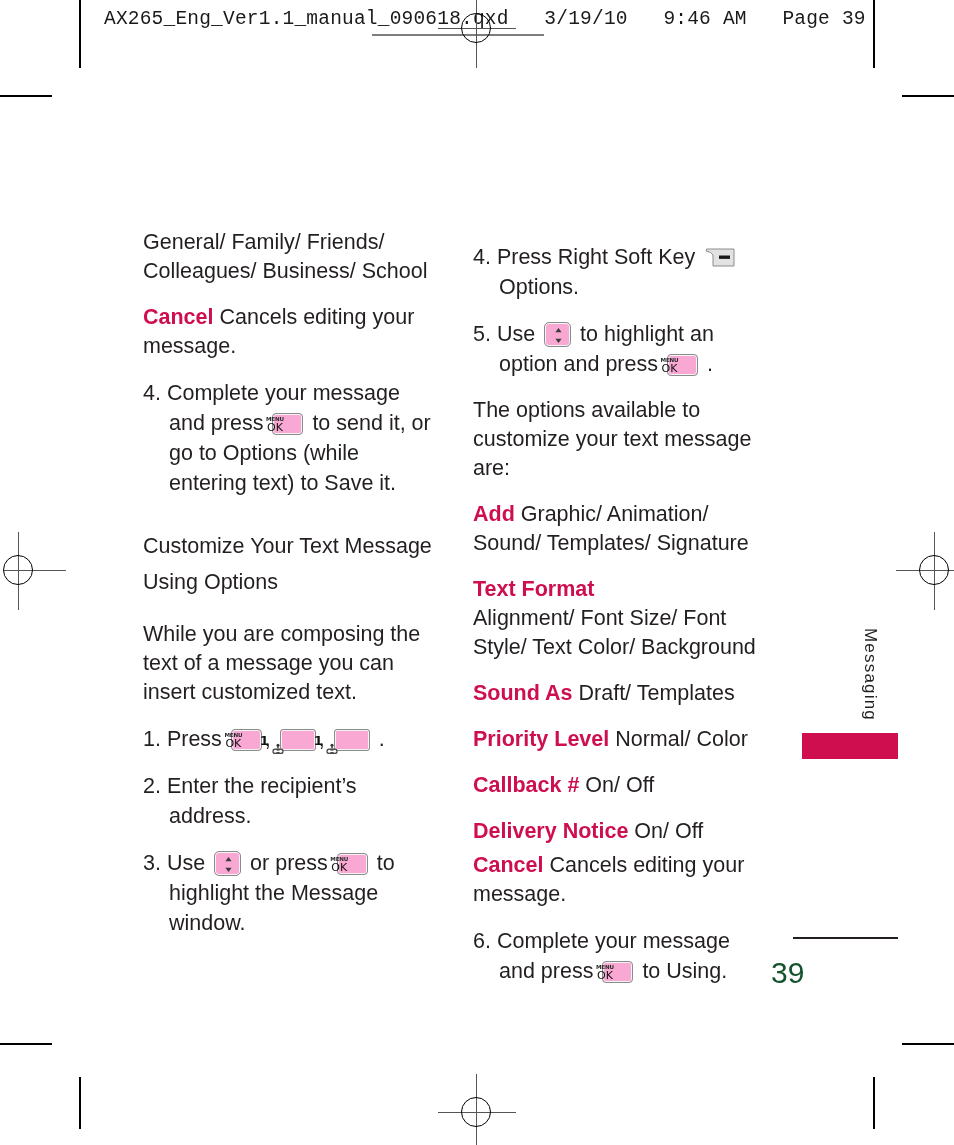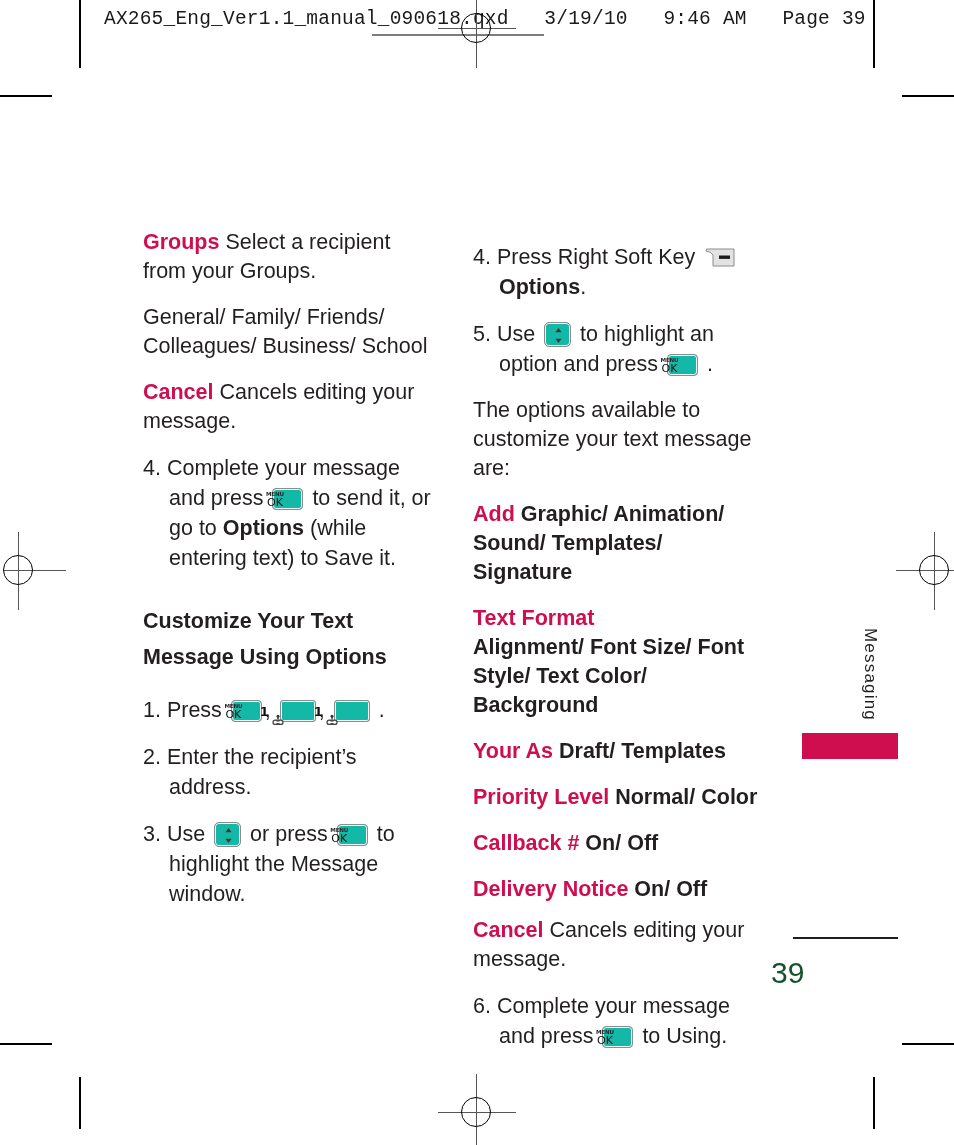--- a/index.html
+++ b/index.html
@@ -109,47 +109,47 @@
   }
   .col-left  { left: 0; }
   .col-right { left: 330px; }
 
   p.blk {
     margin: 0 0 17px 0;
     font-size: 21.5px;
     line-height: 29px;
     font-weight: 400;
   }
-  p.blk:last-child { margin-bottom: 12px; }
+  p.blk:last-child { margin-bottom: 5px; }
 
   .accent { color: #ce0e4e; font-weight: 700; }
-  .bold   { font-weight: 700; }
+  .bold   { font-weight: 400; }
 
   
   p.step {
     margin: 14px 0 17px 0;
     padding-left: 26px;
     text-indent: -26px;
     font-size: 21.5px;
     line-height: 30px;
   }
 
   h2.section-heading {
     margin: 30px 0 20px 0;
     font-size: 21.5px;
     line-height: 36px;
-    font-weight: 700;
+    font-weight: 400;
   }
 
   
   .key {
     display: inline-block;
     vertical-align: -5px;
     box-sizing: border-box;
-    background: #14b8a6;
+    background: #f9a8d4;
     border: 1px solid #8c8c8c;
     border-radius: 4px;
     box-shadow: inset 0 0 0 1px #f4f4f4;
     position: relative;
   }
   .key-menuok {
     width: 31px; height: 22px;
     margin: 0 3px;
   }
   .key-menuok .lbl-menu {
@@ -292,36 +292,34 @@
   <div class="hline"></div>
   <div class="ring"></div>
 </div>
 
 <div class="page">
 
   <div class="columns">
 
     <div class="col col-left">
 
-      <p class="blk">
-        <span class="accent">Groups</span><span> Select a recipient from your Groups.</span>
-      </p>
 
       <p class="blk bold">General/ Family/ Friends/ Colleagues/ Business/ School</p>
 
       <p class="blk">
         <span class="accent">Cancel</span><span>  Cancels editing your message.</span>
       </p>
 
       <p class="step">
         <span>4.</span><span> Complete your message and press </span><span class="key key-menuok"><span class="lbl-menu">MENU</span><span class="lbl-ok">OK</span></span><span> to send it, or go to </span><span class="bold">Options</span><span> (while entering text) to Save it.</span>
       </p>
 
       <h2 class="section-heading">Customize Your Text Message Using Options</h2>
 
+      <p class="blk">While you are composing the text of a message you can insert customized text.</p>
 
       <p class="step">
         <span>1.</span><span> Press </span><span class="key key-menuok"><span class="lbl-menu">MENU</span><span class="lbl-ok">OK</span></span><span>, </span><span class="key key-num"><span class="digit">1</span><span class="vmglyph"><svg viewBox="0 0 14 14" width="14" height="14" aria-hidden="true">
                 <circle cx="7" cy="3.2" r="1.5" fill="#333"></circle>
                 <rect x="6.3" y="4.2" width="1.4" height="2.2" fill="#333"></rect>
                 <rect x="1.4" y="6.6" width="11.2" height="5.4" rx="2.6" fill="#4a4a4a"></rect>
                 <circle cx="4.3" cy="9.3" r="1.5" fill="#fff"></circle>
                 <circle cx="9.7" cy="9.3" r="1.5" fill="#fff"></circle>
                 <rect x="4.3" y="8.6" width="5.4" height="1.4" fill="#fff"></rect>
               </svg></span></span><span>, </span><span class="key key-num"><span class="digit">1</span><span class="vmglyph"><svg viewBox="0 0 14 14" width="14" height="14" aria-hidden="true">
@@ -359,21 +357,21 @@
               <path d="M13.5 5 L10.4 9.2 L16.6 9.2 Z" fill="#3a3a3a"></path>
               <path d="M13.5 20 L10.4 15.8 L16.6 15.8 Z" fill="#3a3a3a"></path>
             </svg></span><span> to highlight an option and press </span><span class="key key-menuok"><span class="lbl-menu">MENU</span><span class="lbl-ok">OK</span></span><span> .</span>
       </p>
 
       <p class="blk">The options available to customize your text message are:</p>
 
       <div id="options-list">
           <p class="blk"><span class="accent">Add</span><span class="bold"> Graphic/ Animation/ Sound/ Templates/ Signature</span></p>
           <p class="blk"><span class="accent">Text Format</span><br><span class="bold">Alignment/ Font Size/ Font Style/ Text Color/ Background</span></p>
-          <p class="blk"><span class="accent">Your As</span><span class="bold"> Draft/ Templates</span></p>
+          <p class="blk"><span class="accent">Sound As</span><span class="bold"> Draft/ Templates</span></p>
           <p class="blk"><span class="accent">Priority Level</span><span class="bold"> Normal/ Color</span></p>
           <p class="blk"><span class="accent">Callback #</span><span class="bold"> On/ Off</span></p>
           <p class="blk"><span class="accent">Delivery Notice</span><span class="bold"> On/   Off</span></p>
         </div>
 
       <p class="blk">
         <span class="accent">Cancel</span><span> Cancels editing your message.</span>
       </p>
 
       <p class="step">

